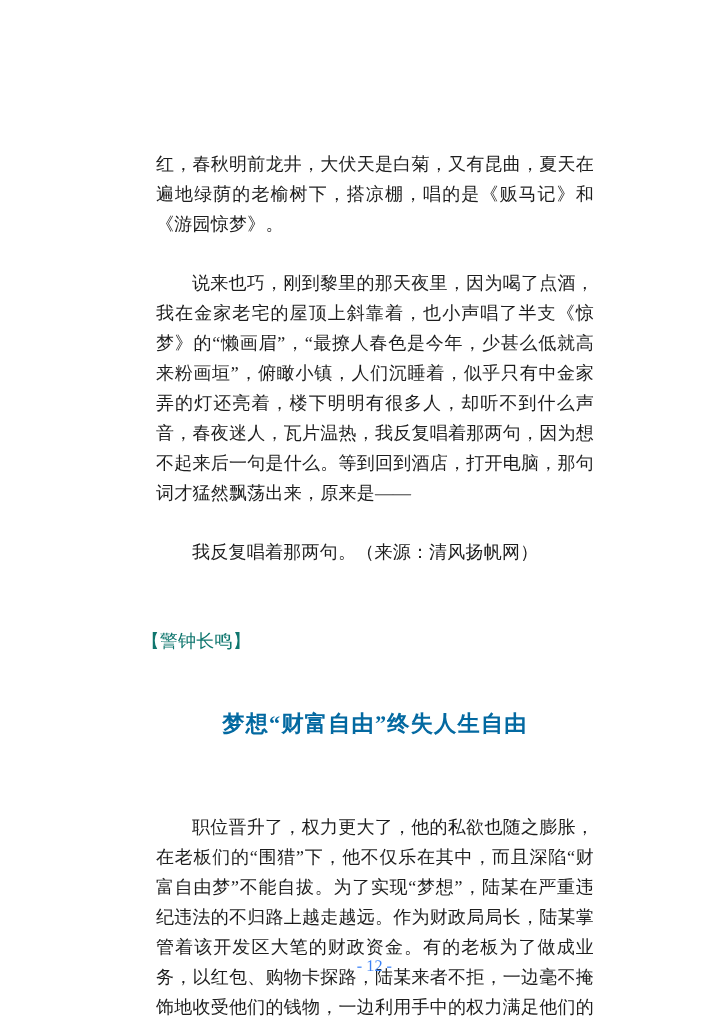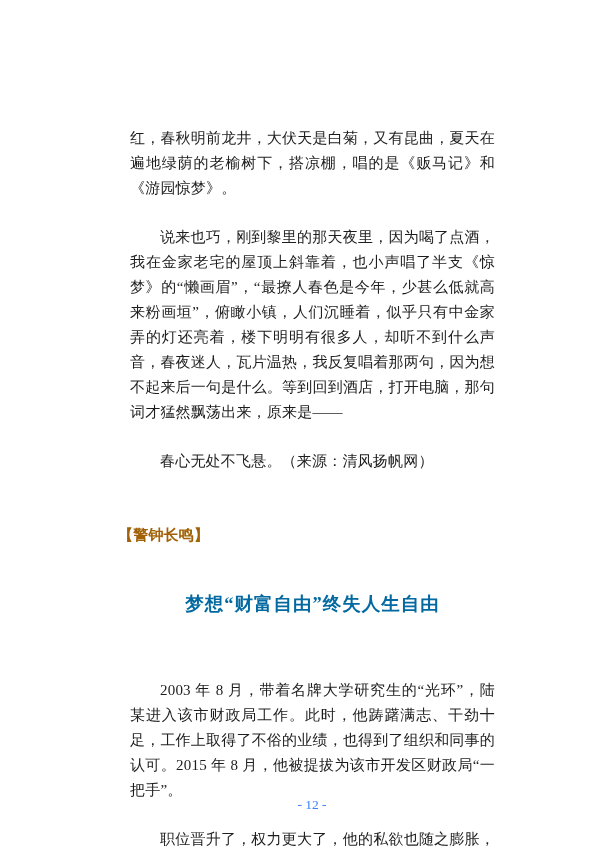--- a/index.html
+++ b/index.html
@@ -26,26 +26,26 @@
     text-align: justify;
     letter-spacing: 0.2px;
   }
   .para {
     text-indent: 2em;
   }
   .para.no-indent {
     text-indent: 0;
   }
   .section-header {
-    font-weight: bold;
+    font-weight: normal;
     font-size: 15px;
     margin-top: 13px;
     text-align: left;
     text-indent: 0;
-    color: #a16207;
+    color: #0f766e;
   }
   .article-title {
     font-weight: bold;
     font-size: 18.5px;
     line-height: 26px;
     text-align: center;
     text-indent: 0;
     margin-top: 19px;
     margin-bottom: 25px;
     letter-spacing: 1px;
@@ -67,31 +67,30 @@
 <div class="page">
 
   <div class="body-text">
 
     <div>
 
         <p class="para no-indent">红，春秋明前龙井，大伏天是白菊，又有昆曲，夏天在遍地绿荫的老榆树下，搭凉棚，唱的是《贩马记》和《游园惊梦》。</p>
 
         <p class="para">说来也巧，刚到黎里的那天夜里，因为喝了点酒，我在金家老宅的屋顶上斜靠着，也小声唱了半支《惊梦》的“懒画眉”，“最撩人春色是今年，少甚么低就高来粉画垣”，俯瞰小镇，人们沉睡着，似乎只有中金家弄的灯还亮着，楼下明明有很多人，却听不到什么声音，春夜迷人，瓦片温热，我反复唱着那两句，因为想不起来后一句是什么。等到回到酒店，打开电脑，那句词才猛然飘荡出来，原来是——</p>
 
-        <p class="para">春心无处不飞悬。（来源：清风扬帆网）</p>
+        <p class="para">我反复唱着那两句。（来源：清风扬帆网）</p>
       </div>
 
     <p class="para section-header">【警钟长鸣】</p>
 
     <p class="para article-title">梦想“财富自由”终失人生自由</p>
 
     <div>
 
 
-        <p class="para">2003 年 8 月，带着名牌大学研究生的“光环”，陆某进入该市财政局工作。此时，他踌躇满志、干劲十足，工作上取得了不俗的业绩，也得到了组织和同事的认可。2015 年 8 月，他被提拔为该市开发区财政局“一把手”。</p>
 
         <p class="para">职位晋升了，权力更大了，他的私欲也随之膨胀，在老板们的“围猎”下，他不仅乐在其中，而且深陷“财富自由梦”不能自拔。为了实现“梦想”，陆某在严重违纪违法的不归路上越走越远。作为财政局局长，陆某掌管着该开发区大笔的财政资金。有的老板为了做成业务，以红包、购物卡探路，陆某来者不拒，一边毫不掩饰地收受他们的钱物，一边利用手中的权力满足他们的诉求。</p>
 
         <p class="para">“眼看着几个融资老板，带着名牌大学研究生的，逛奢侈品</p>
       </div>
 
   </div>
 
   <div class="footer">
     <span>- 12 -</span>

